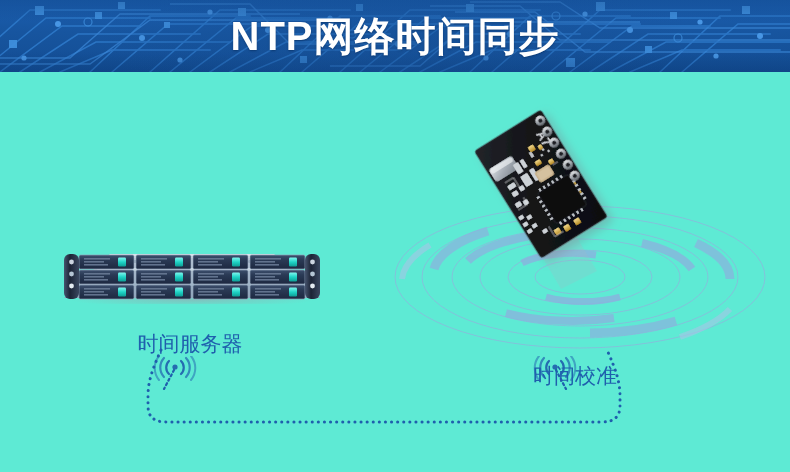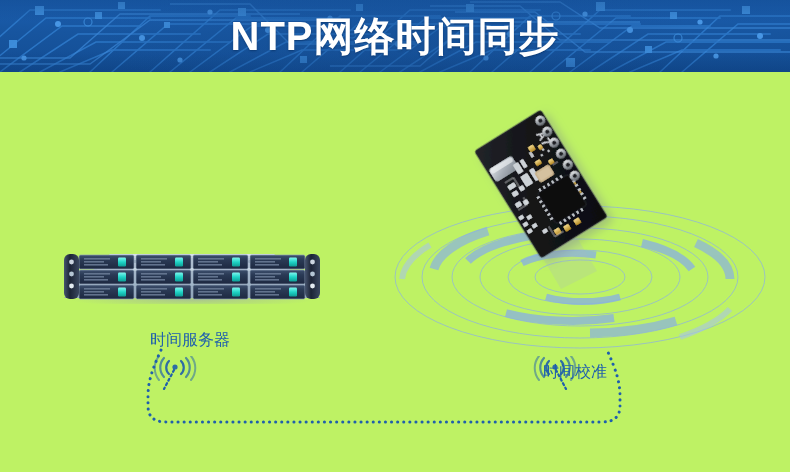--- a/index.html
+++ b/index.html
@@ -2,21 +2,21 @@
 <html><head>
 <meta charset="utf-8">
 <style>
   html,body{margin:0;padding:0;}
   body{
     width:790px;height:472px;overflow:hidden;
     background:#ececec;
     font-family:"Liberation Sans","DejaVu Sans",sans-serif;
     position:relative;
   }
-  .stage{position:absolute;inset:0;width:790px;height:472px;overflow:hidden;background:#bef264;}
+  .stage{position:absolute;inset:0;width:790px;height:472px;overflow:hidden;background:#5eead4;}
 
   
   .banner{
     position:absolute;left:0;top:0;width:790px;height:72px;
     background:#1a5aa8;
     overflow:hidden;
   }
   .banner .circuit{position:absolute;left:0;top:0;width:790px;height:72px;}
   .banner .sheen{
     position:absolute;left:0;top:0;width:790px;height:72px;
@@ -30,21 +30,21 @@
     color:#ffffff;
     font-size:40px;font-weight:bold;letter-spacing:1px;
     text-shadow:0 1px 2px rgba(0,30,70,.45);
     white-space:nowrap;
   }
 
   
   .label{
     position:absolute;
     color:#1f5fad;
-    font-size:16px;
+    font-size:21px;
     white-space:nowrap;
     text-align:center;
   }
   .label-server{left:95px;top:330px;width:190px;}
   .label-module{left:480px;top:330px;width:190px;margin-top:32px;}
 
   
   .server{position:absolute;left:58px;top:224px;width:268px;height:80px;}
 
   

